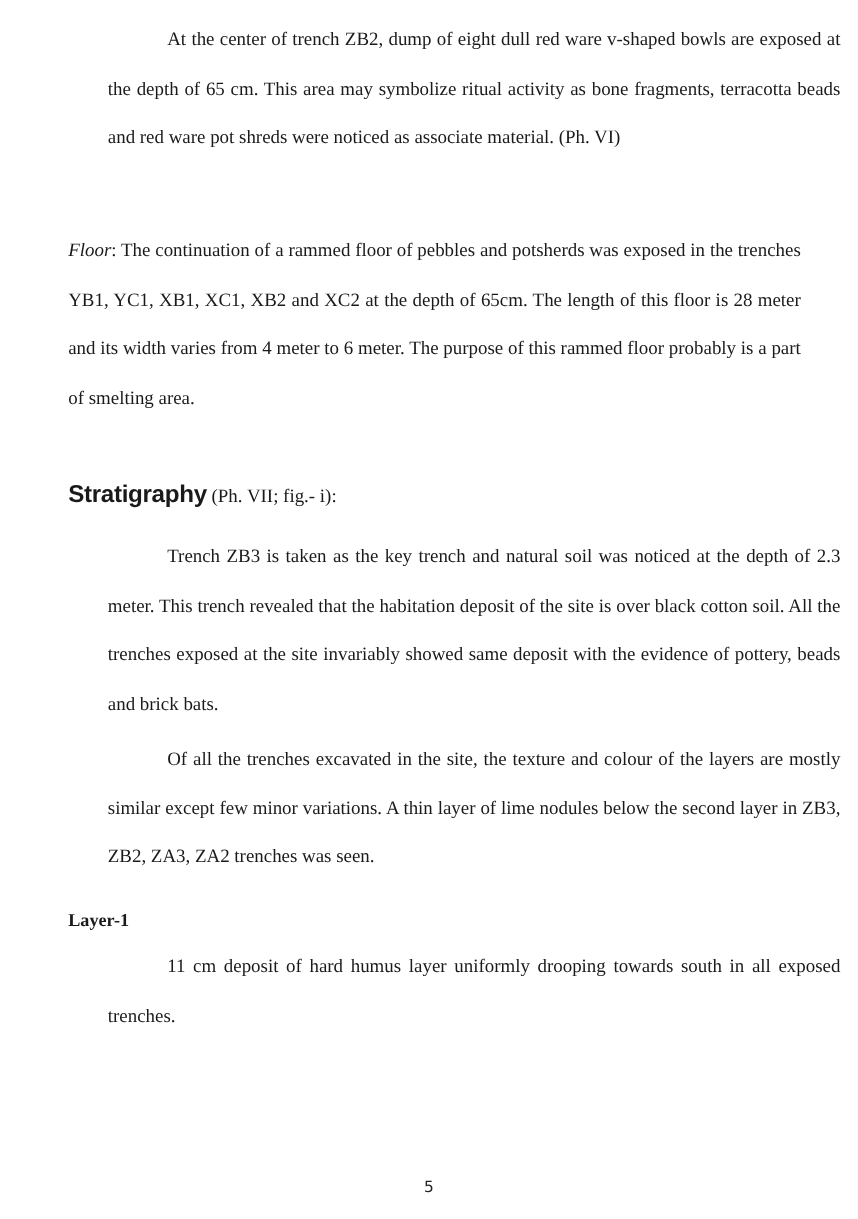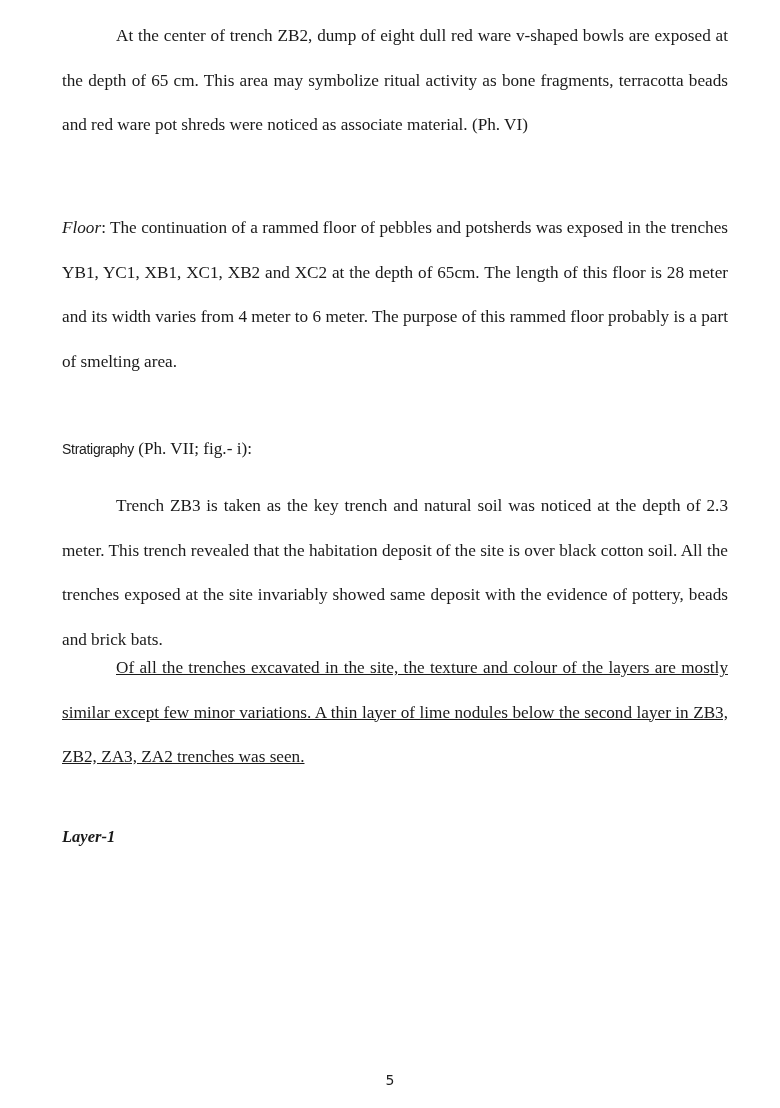--- a/index.html
+++ b/index.html
@@ -8,33 +8,33 @@
     font-family: "Liberation Serif", "DejaVu Serif", serif;
     color: #1a1a1a;
   }
   .page { position: absolute; left: 0; top: 0; width: 780px; height: 1108px; }
   .para {
     position: absolute; left: 62px; width: 666px;
     font-size: 17.2px; line-height: 44.5px;
     text-align: justify; text-align-last: left;
     margin: 0;
   }
-  .indent { text-indent: 54px; }
+  .indent { text-indent: 54px; margin-left: 36px; }
   .heading {
     position: absolute; left: 62px; top: 432px;
     font-size: 17.2px; margin: 0; line-height: 34px;
   }
   .heading .h-main {
     font-family: "Liberation Sans", "DejaVu Sans", sans-serif;
-    font-weight: normal; font-size: 14px; letter-spacing: -0.3px;
+    font-weight: bold; font-size: 22px; letter-spacing: -0.3px;
   }
   .bold-italic { font-weight: normal; font-style: italic; }
   .subhead {
     position: absolute; left: 62px; top: 822px;
-    font-size: 16.5px; font-weight: bold; font-style: italic; margin: 0;
+    font-size: 16.5px; font-weight: bold; margin: 0;
     line-height: 30px;
   }
   .page-number {
     position: absolute; left: 0; width: 780px; top: 1072px;
     text-align: center;
     font-family: "DejaVu Sans", sans-serif; font-size: 14px; color: #222;
   }
 </style>
 </head>
 <body>
@@ -42,20 +42,21 @@
 <div class="page">
 
   <p class="para indent" style="top:14px;">At the center of trench ZB2, dump of eight dull red ware v-shaped bowls are exposed at the depth of 65 cm. This area may symbolize ritual activity as bone fragments, terracotta beads and red ware pot shreds were noticed as associate material. (Ph. VI)</p>
 
   <p class="para" style="top:206px;"><span class="bold-italic">Floor</span><span>:</span><span> The continuation of a rammed floor of pebbles and potsherds was exposed in the trenches YB1, YC1, XB1, XC1, XB2 and XC2 at the depth of 65cm. The length of this floor is 28 meter and its width varies from 4 meter to 6 meter. The purpose of this rammed floor probably is a part of smelting area.</span></p>
 
   <p class="heading"><span class="h-main">Stratigraphy</span><span> (Ph. VII; fig.- i):</span></p>
 
   <p class="para indent" style="top:484px;">Trench ZB3 is taken as the key trench and natural soil was noticed at the depth of 2.3 meter. This trench revealed that the habitation deposit of the site is over black cotton soil. All the trenches exposed at the site invariably showed same deposit with the evidence of pottery, beads and brick bats.</p>
 
-  <p class="para indent" style="top:646px;text-decoration:underline;">Of all the trenches excavated in the site, the texture and colour of the layers are mostly similar except few minor variations. A thin layer of lime nodules below the second layer in ZB3, ZB2, ZA3, ZA2 trenches was seen.</p>
+  <p class="para indent" style="top:668px;">Of all the trenches excavated in the site, the texture and colour of the layers are mostly similar except few minor variations. A thin layer of lime nodules below the second layer in ZB3, ZB2, ZA3, ZA2 trenches was seen.</p>
 
   <p class="subhead">Layer-1</p>
 
+  <p class="para indent" style="top:857px;">11 cm deposit of hard humus layer uniformly drooping towards south in all exposed trenches.</p>
 
   <div class="page-number">5</div>
 
 </div>
 
 </body></html>

